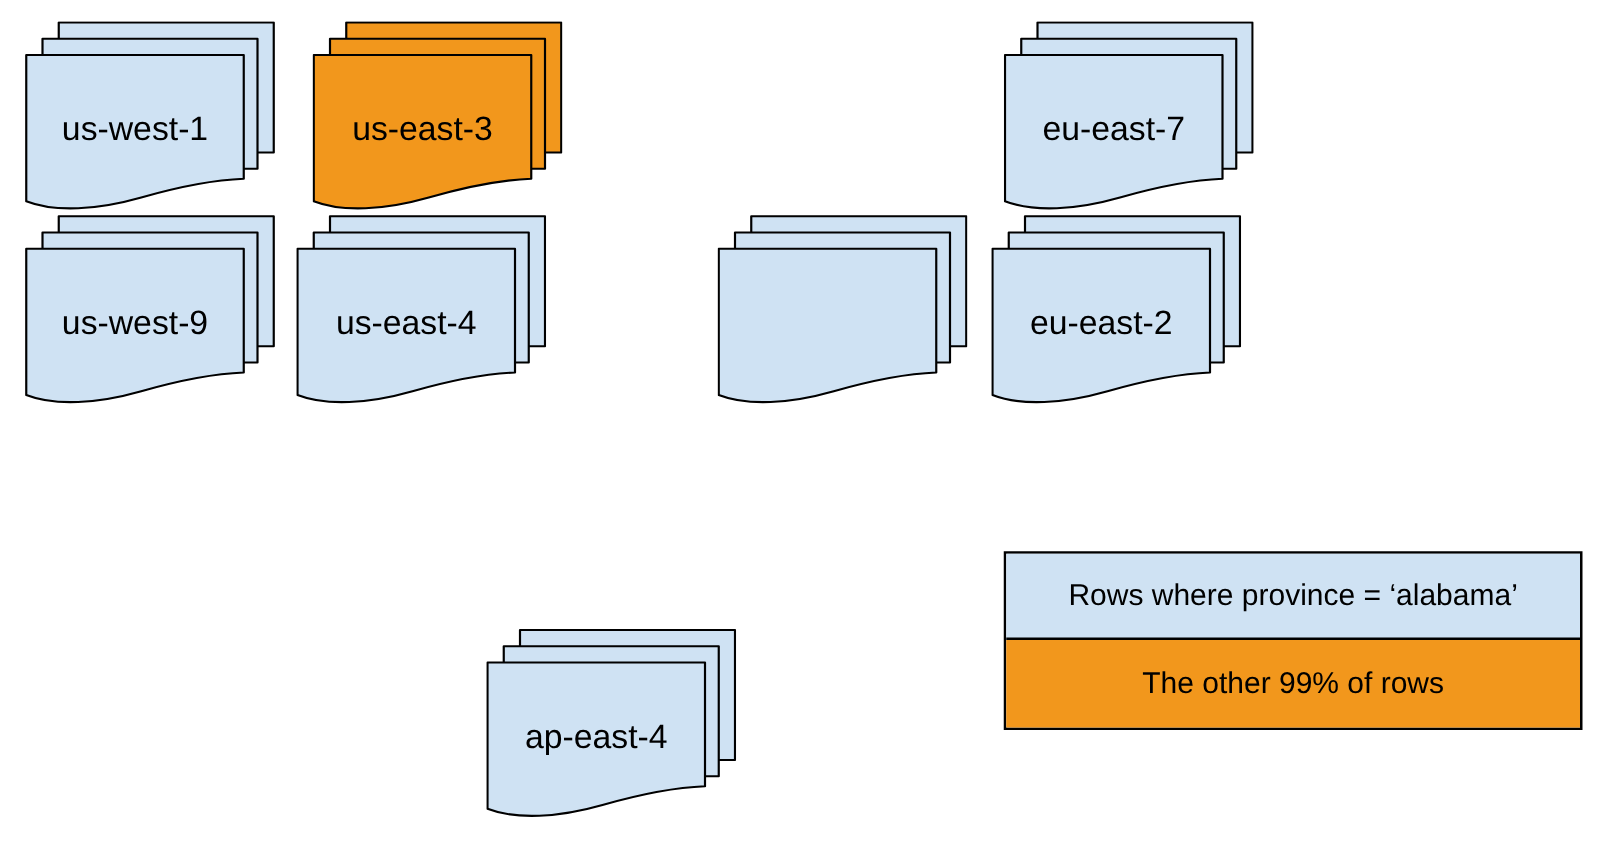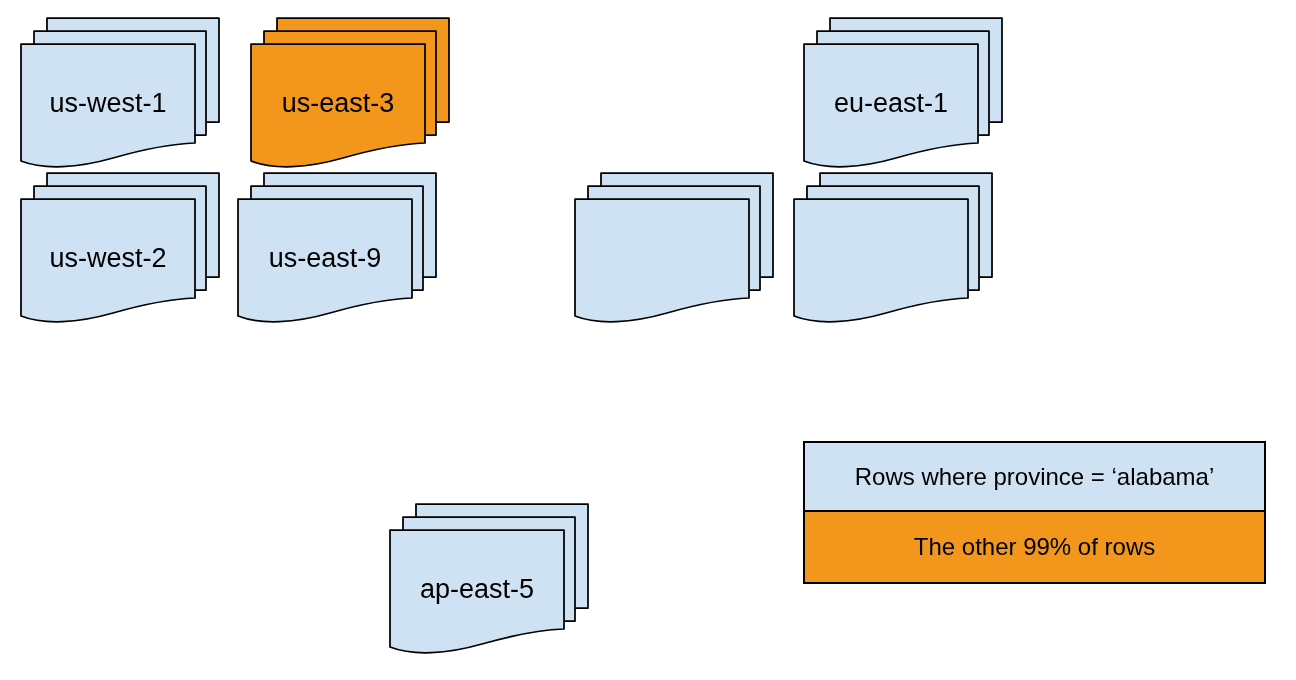--- a/index.html
+++ b/index.html
@@ -94,65 +94,66 @@
     <div class="stack-label">us-east-3</div>
   </div>
 
 
   <div class="stack" style="left:803px; top:17px">
     <svg viewBox="0 0 200 154" width="200" height="154">
       <rect class="pg" x="27" y="1" width="172" height="104"></rect>
       <rect class="pg" x="14" y="14" width="172" height="104"></rect>
       <path class="pg" d="M1,27 H175 V126 C148,127 121,133 93,141 C58,151 24,153 1,144 Z"></path>
     </svg>
-    <div class="stack-label">eu-east-1</div>
+    <div class="stack-label">eu-east-7</div>
   </div>
 
   <div class="stack" style="left:20px; top:172px">
     <svg viewBox="0 0 200 154" width="200" height="154">
       <rect class="pg" x="27" y="1" width="172" height="104"></rect>
       <rect class="pg" x="14" y="14" width="172" height="104"></rect>
       <path class="pg" d="M1,27 H175 V126 C148,127 121,133 93,141 C58,151 24,153 1,144 Z"></path>
     </svg>
-    <div class="stack-label">us-west-2</div>
+    <div class="stack-label">us-west-9</div>
   </div>
 
   <div class="stack" style="left:237px; top:172px">
     <svg viewBox="0 0 200 154" width="200" height="154">
       <rect class="pg" x="27" y="1" width="172" height="104"></rect>
       <rect class="pg" x="14" y="14" width="172" height="104"></rect>
       <path class="pg" d="M1,27 H175 V126 C148,127 121,133 93,141 C58,151 24,153 1,144 Z"></path>
     </svg>
-    <div class="stack-label">us-east-9</div>
+    <div class="stack-label">us-east-4</div>
   </div>
 
   <div class="stack" style="left:574px; top:172px">
     <svg viewBox="0 0 200 154" width="200" height="154">
       <rect class="pg" x="27" y="1" width="172" height="104"></rect>
       <rect class="pg" x="14" y="14" width="172" height="104"></rect>
       <path class="pg" d="M1,27 H175 V126 C148,127 121,133 93,141 C58,151 24,153 1,144 Z"></path>
     </svg>
   </div>
 
   <div class="stack" style="left:793px; top:172px">
     <svg viewBox="0 0 200 154" width="200" height="154">
       <rect class="pg" x="27" y="1" width="172" height="104"></rect>
       <rect class="pg" x="14" y="14" width="172" height="104"></rect>
       <path class="pg" d="M1,27 H175 V126 C148,127 121,133 93,141 C58,151 24,153 1,144 Z"></path>
     </svg>
+    <div class="stack-label">eu-east-2</div>
   </div>
 
 
   <div class="stack" style="left:389px; top:503px">
     <svg viewBox="0 0 200 154" width="200" height="154">
       <rect class="pg" x="27" y="1" width="172" height="104"></rect>
       <rect class="pg" x="14" y="14" width="172" height="104"></rect>
       <path class="pg" d="M1,27 H175 V126 C148,127 121,133 93,141 C58,151 24,153 1,144 Z"></path>
     </svg>
-    <div class="stack-label">ap-east-5</div>
+    <div class="stack-label">ap-east-4</div>
   </div>
 
   <div id="legend">
     <div class="legend-row blue">Rows where province = ‘alabama’</div>
     <div class="legend-row orange">The other 99% of rows</div>
   </div>
 
 </div>
 
 </body></html>

